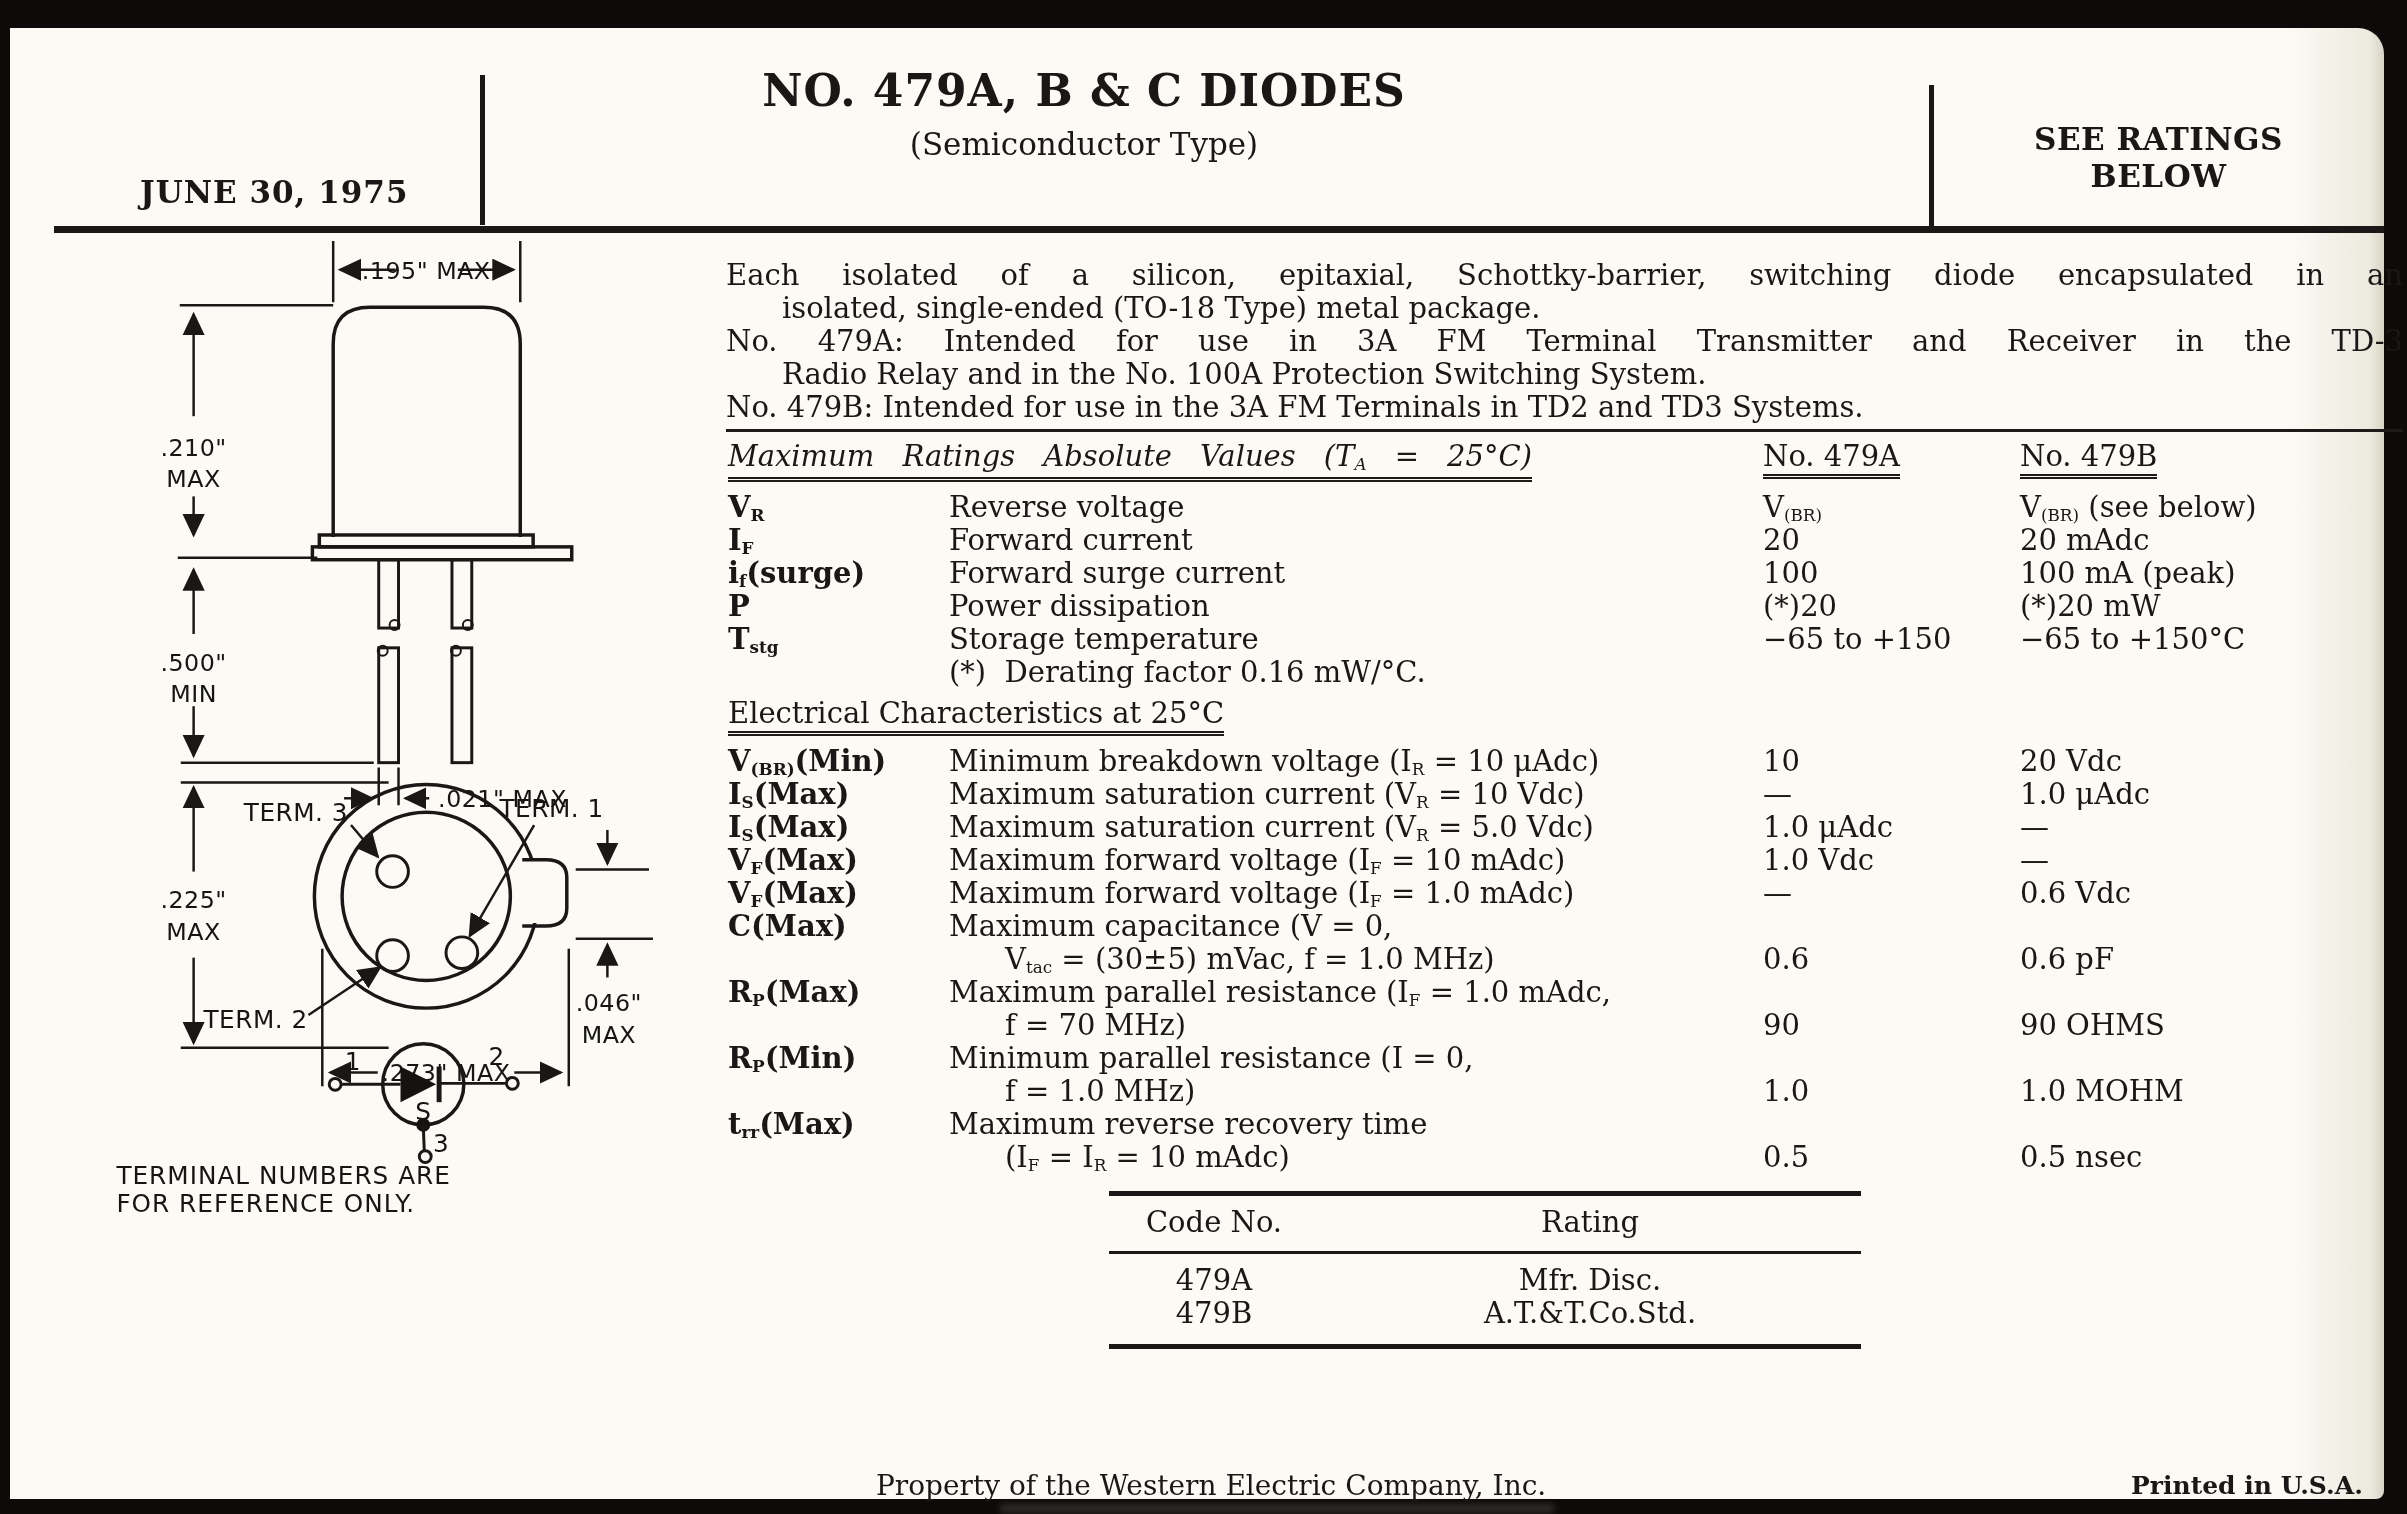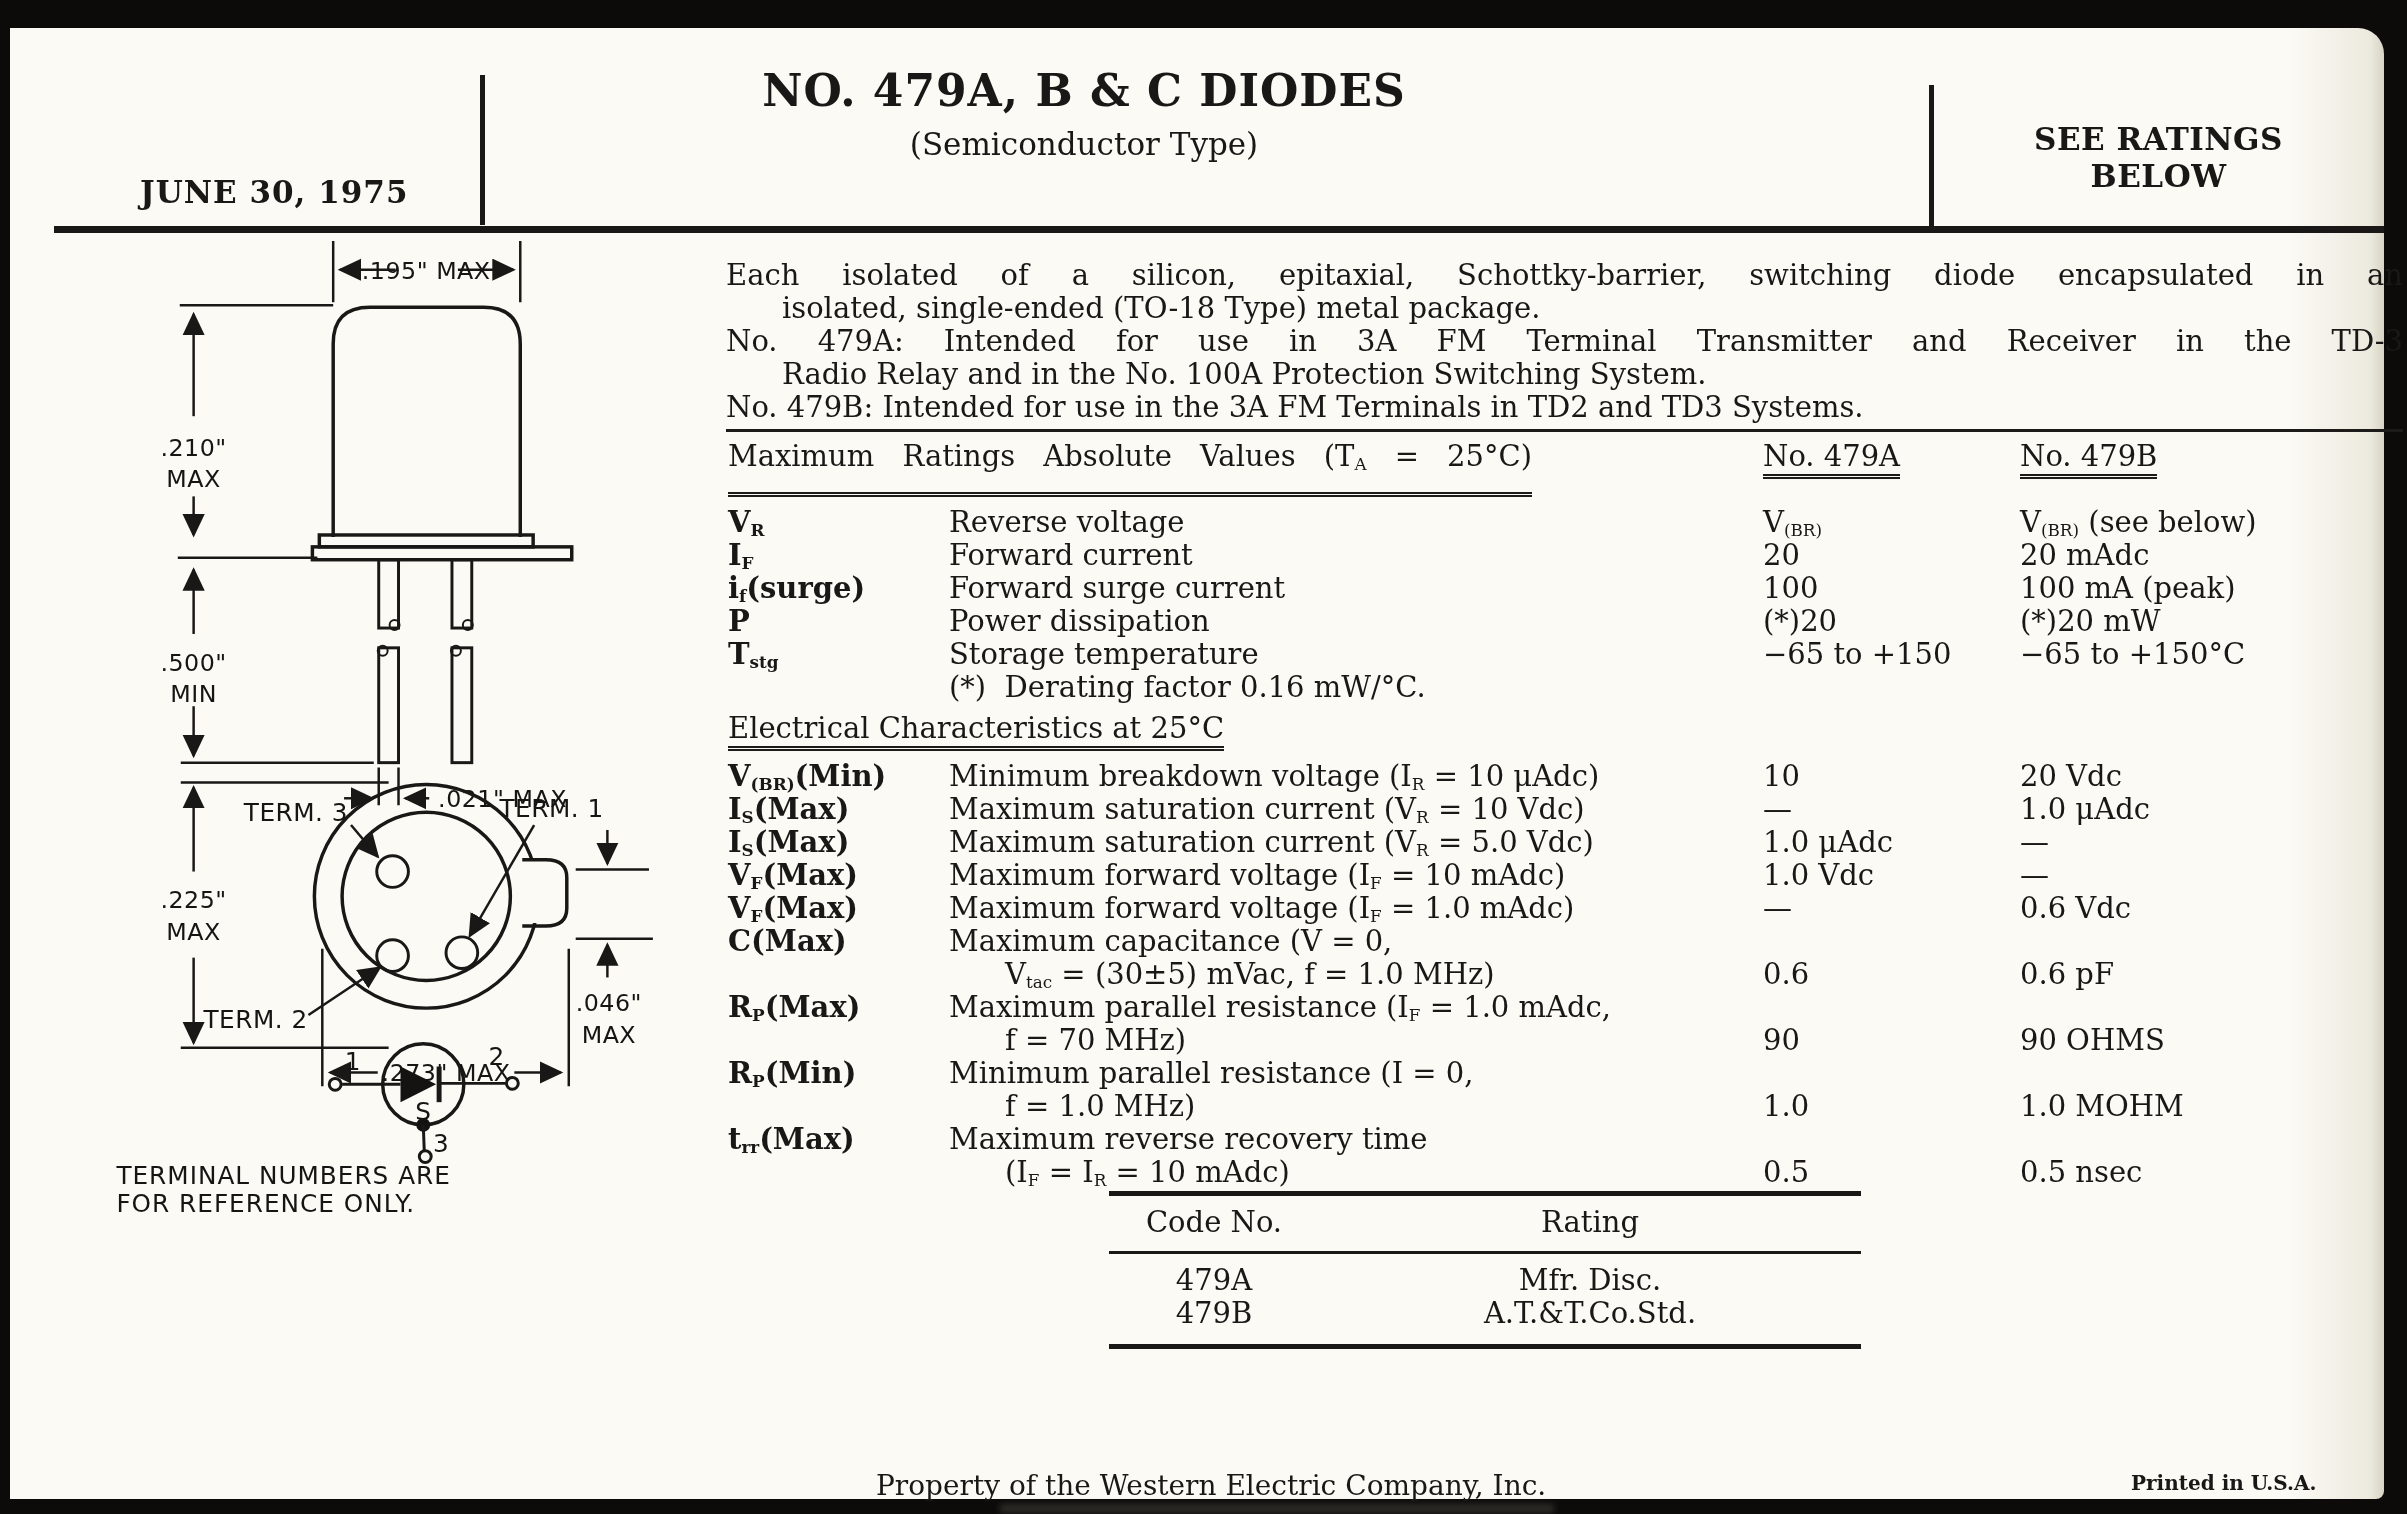--- a/index.html
+++ b/index.html
@@ -20,38 +20,38 @@
                   font-size:31px; font-weight:bold; line-height:37px; letter-spacing:0.5px; }
   .hrule { position:absolute; left:54px; top:226px; width:2330px; height:7px; background:#191817; }
   
   .desc-block { position:absolute; left:726px; top:259px; width:1677px; font-size:29px; line-height:33px; }
   .dline.jl { text-align:justify; text-align-last:justify; }
   .dline.rline { border-bottom:3px solid #1d1b1a; padding-bottom:5px; }
   
   .tables { position:absolute; left:728px; top:440px; width:1675px; font-size:29px; line-height:33px; }
   .thead { display:grid; grid-template-columns:1035px 257px 1fr; margin-bottom:9px; }
   .uj { display:inline-block; width:804px; text-align:justify; text-align-last:justify;
-        border-bottom:5px double #1d1b1a; padding-bottom:19px; }
+        border-bottom:5px double #1d1b1a; padding-bottom:4px;font-style:italic; }
   .u2 { display:inline-block; border-bottom:5px double #1d1b1a; padding-bottom:1px; }
   .trow { display:grid; grid-template-columns:221px 814px 257px 1fr; align-items:end; }
   .trow .sym { align-self:start; font-weight:bold; }
   .trow .desc .cont { padding-left:56px; }
   .eheading { margin-top:8px; margin-bottom:9px; }
   sub { font-size:0.58em; vertical-align:-0.22em; line-height:0; letter-spacing:0; }
   
   .codes { position:absolute; left:1109px; top:1191px; width:752px; font-size:29px; line-height:33px; }
   .crule { background:#191817; }
   .crule.thick { height:5px; }
   .crule.thin { height:3px; }
   .cgrid { display:grid; grid-template-columns:210px 1fr; text-align:center; }
   .chead { padding:10px 0 12px; }
   .cbody { padding:10px 0 14px; }
   
   .footer-left { position:absolute; left:876px; top:1469px; font-size:28px; font-weight:normal; }
-  .footer-right { position:absolute; left:2131px; top:1471px; font-size:20px; font-weight:bold; }
+  .footer-right { position:absolute; left:2131px; top:1471px; font-size:25px; font-weight:bold; }
   .smudge { position:absolute; left:1000px; top:1504px; width:554px; height:9px;
             background:#4a4740; filter:blur(3px); opacity:0.55; }
   
   .diagram { position:absolute; left:59px; top:233px; }
   .dlab { font-family:"DejaVu Sans", sans-serif; font-size:24px; fill:#161514; letter-spacing:0.5px; }
   .dlab.small { font-size:25px; }
   .note { font-family:"DejaVu Sans", sans-serif; font-size:25px; fill:#161514; letter-spacing:1px; }
   .ln { stroke:#1a1817; fill:none; }
   .obj { stroke-width:3.5; }
   .dim { stroke-width:2.5; }

